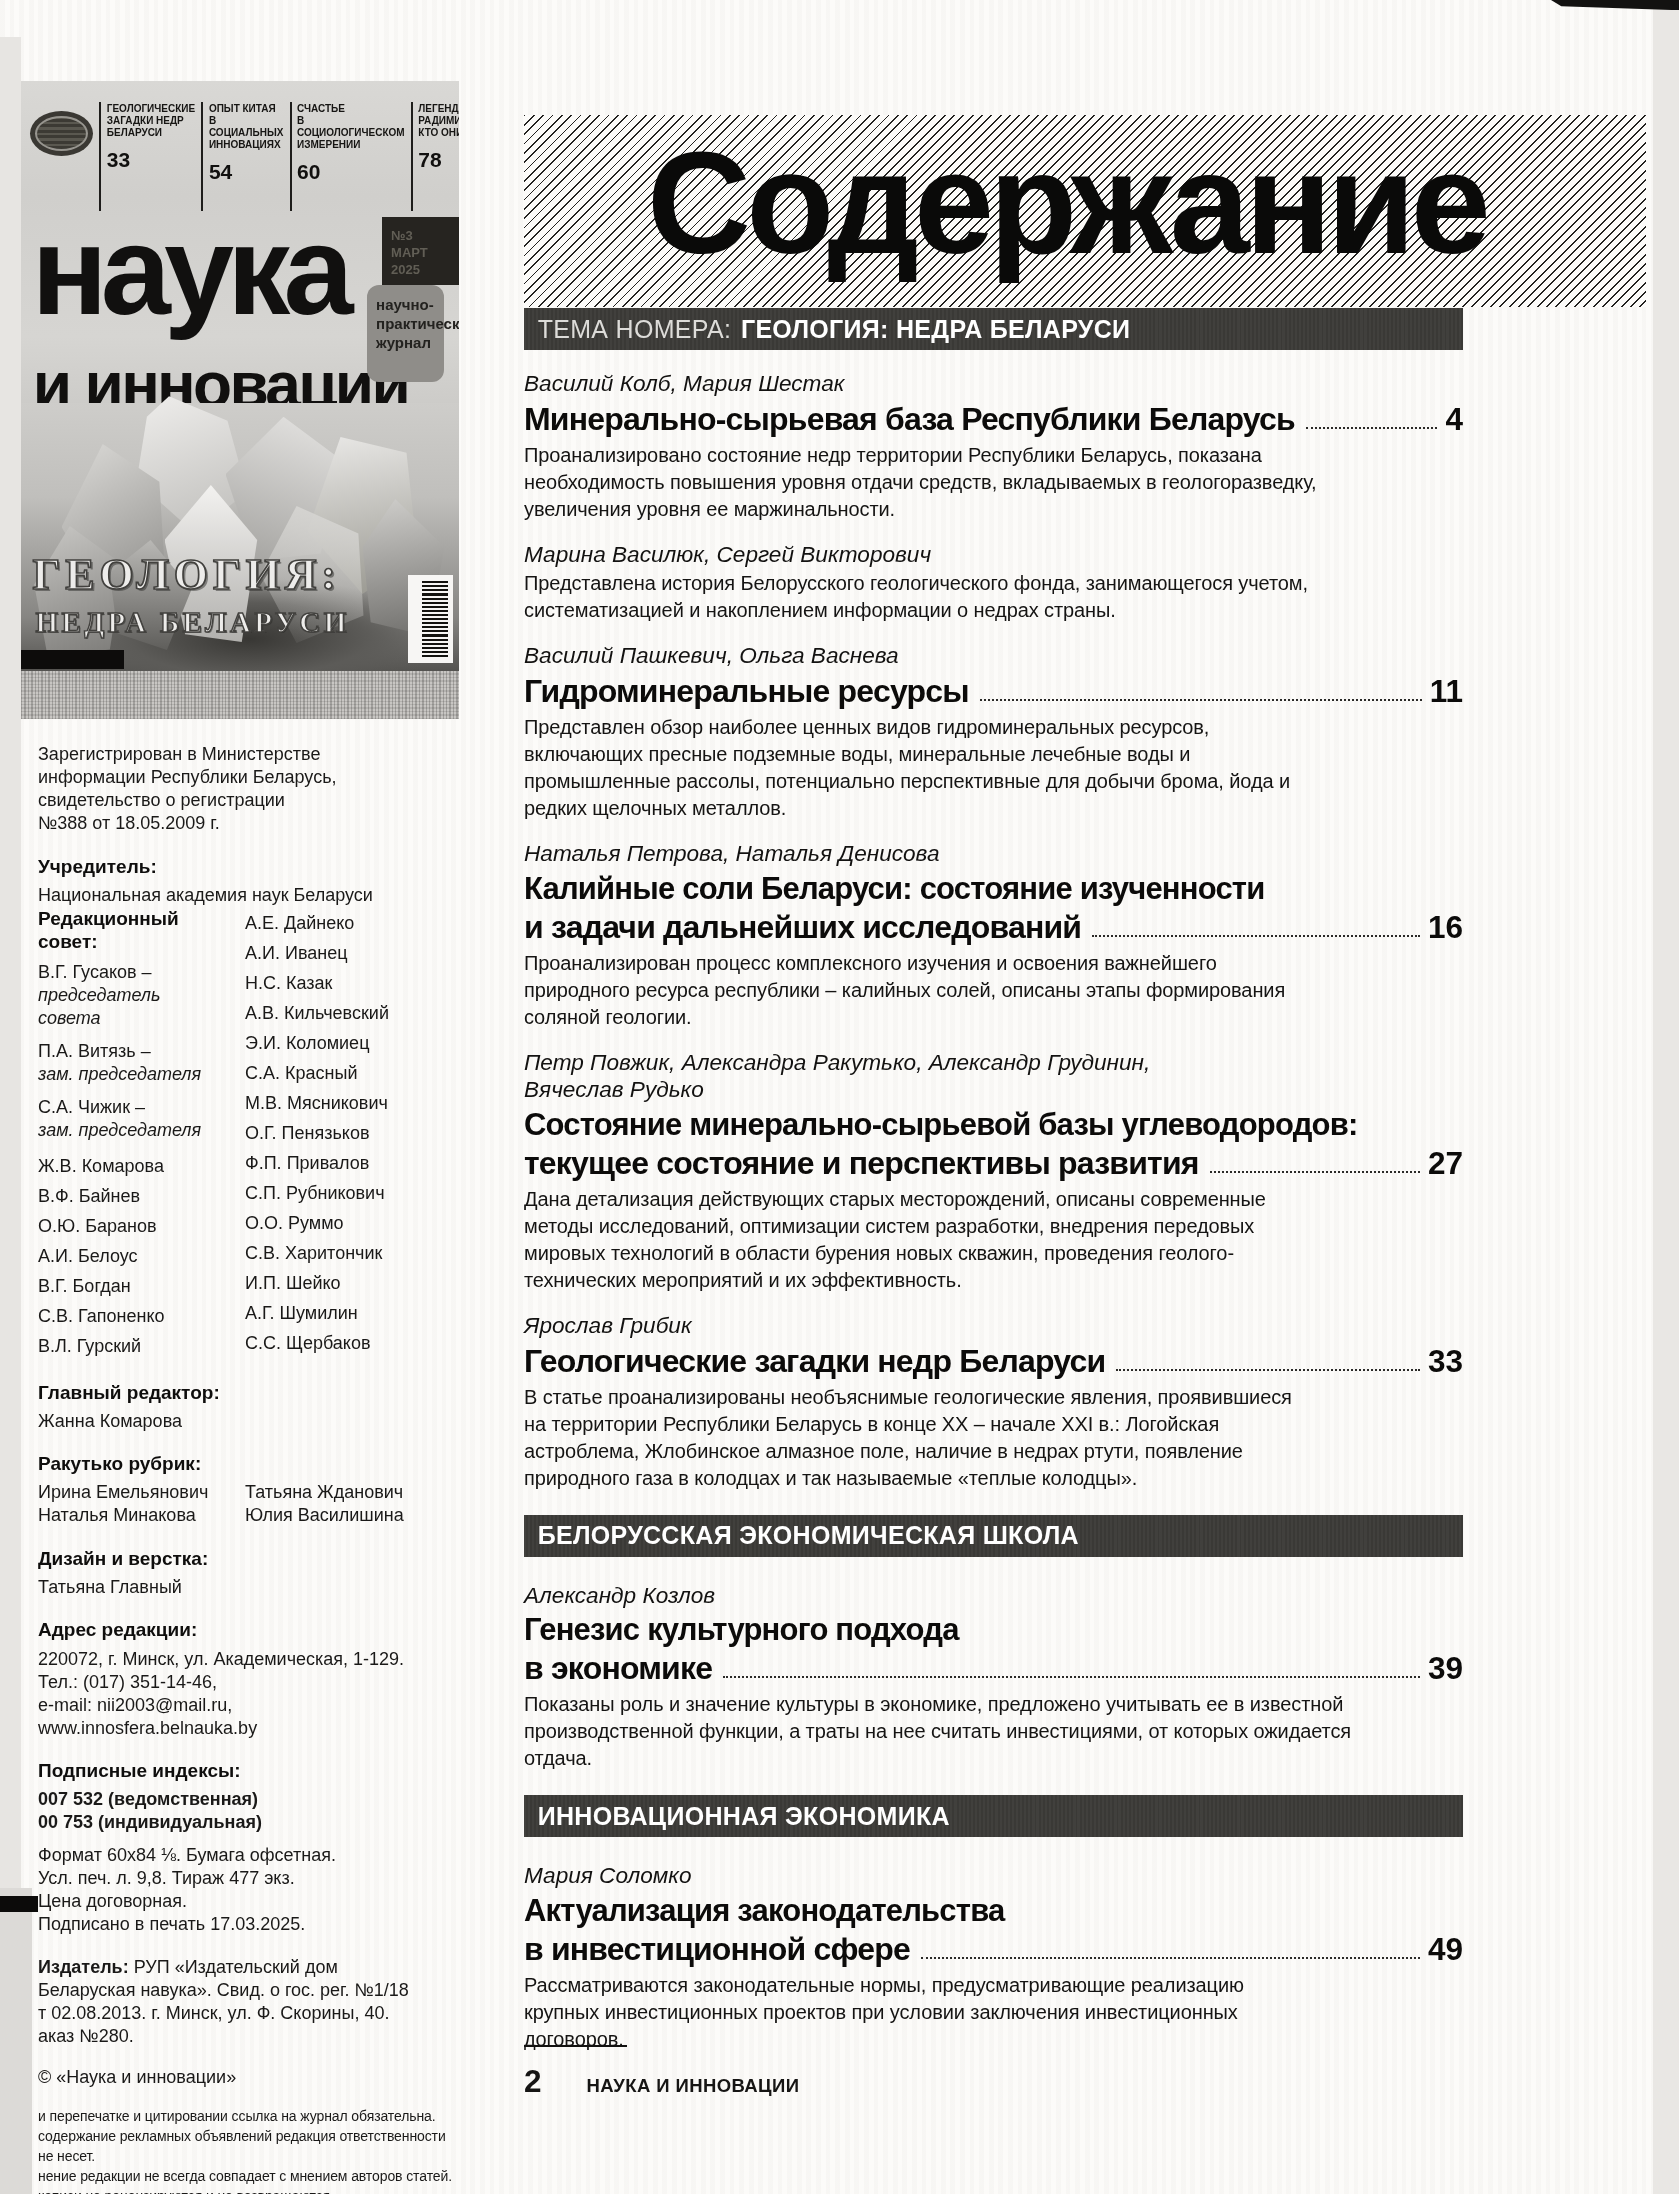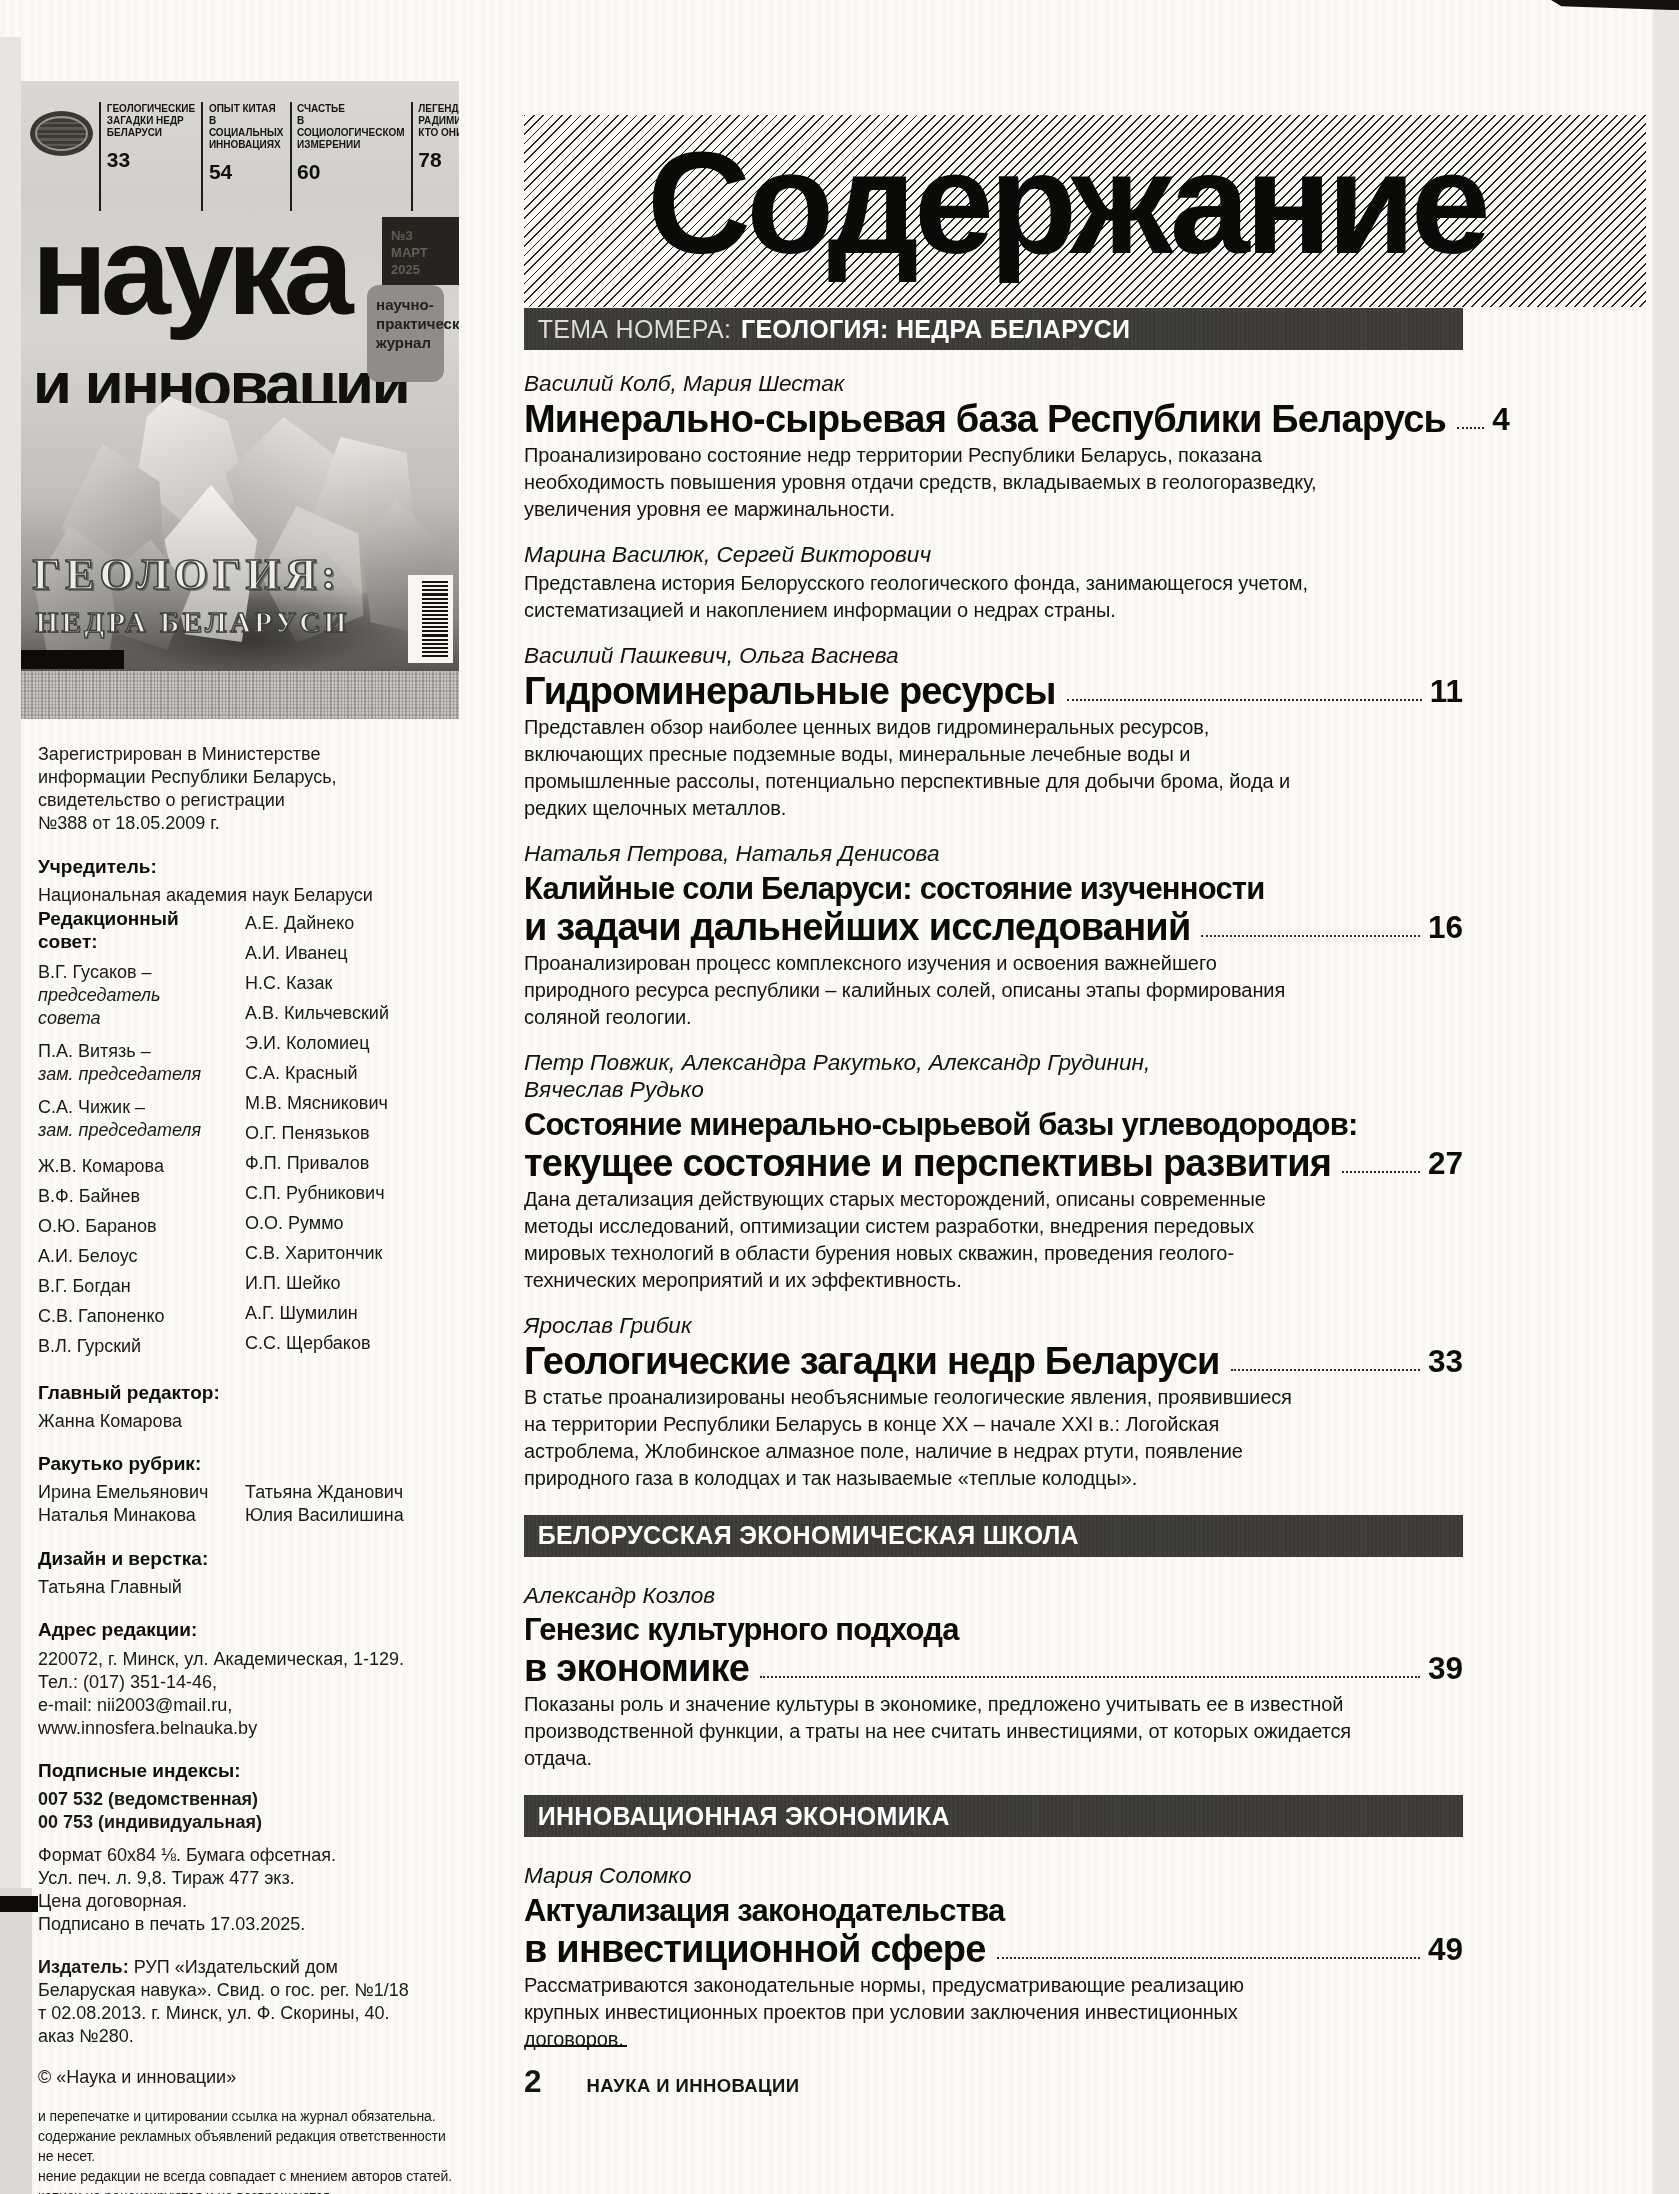--- a/index.html
+++ b/index.html
@@ -99,21 +99,21 @@
                 letter-spacing:0.3px;box-sizing:border-box;
                 background-image:repeating-linear-gradient(90deg,rgba(255,255,255,0.035) 0 2.1px,transparent 2.1px 4.1px);}
   .theme-band{position:absolute;left:524px;top:308px;width:939px;}
   .theme-band .pre{color:#dddcd9;font-weight:400;margin-right:9.6px;letter-spacing:0.3px;}
   .articles{position:absolute;left:524px;top:370px;width:939px;}
   .article{margin-bottom:18px;}
   .authors{font-style:italic;font-size:22.6px;line-height:27px;margin-bottom:2.7px;color:#131211;white-space:pre-line;}
   .title-pre{font-size:31px;font-weight:700;line-height:38px;letter-spacing:-0.8px;color:#0c0b0a;white-space:pre-line;}
   .title-pre:empty{display:none;}
   .title-row{display:flex;align-items:flex-end;margin-bottom:4.1px;}
-  .title-row .title{font-size:38px;font-weight:700;line-height:38px;letter-spacing:-0.8px;color:#0c0b0a;white-space:nowrap;}
+  .title-row .title{font-size:32px;font-weight:700;line-height:38px;letter-spacing:-0.8px;color:#0c0b0a;white-space:nowrap;}
   .leader{flex:1;border-bottom:2.7px dotted #2b2a28;margin:0 8.2px 9px 11px;min-width:27px;}
   .pagenum{font-size:31.5px;font-weight:700;line-height:38px;color:#0c0b0a;}
   .abstract{font-size:20px;line-height:27px;letter-spacing:-0.1px;color:#151413;white-space:pre-line;margin-top:2.7px;}
   .inband{margin:23px 0 25px;}
 
   
   .page-footer{position:absolute;left:524px;top:2045px;width:939px;}
   .footer-rule{width:103px;border-top:2.7px solid #121110;}
   .footer-row{display:flex;align-items:baseline;margin-top:16.4px;}
   .footer-row .pn{font-size:31.5px;font-weight:700;}

